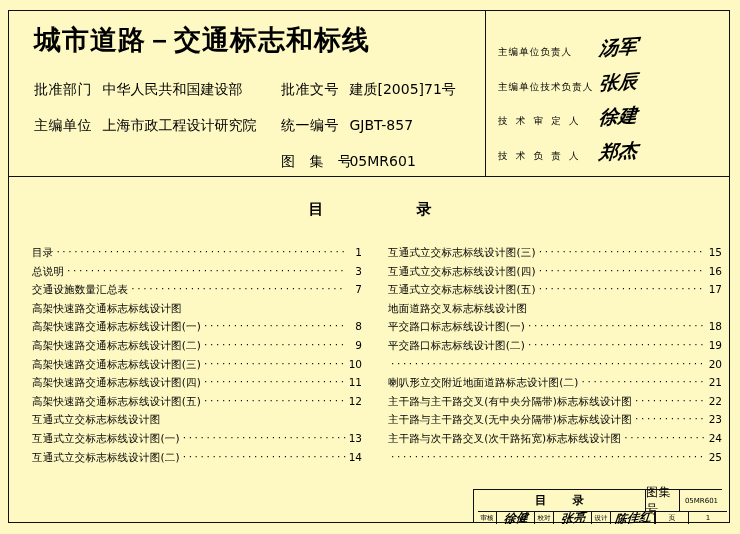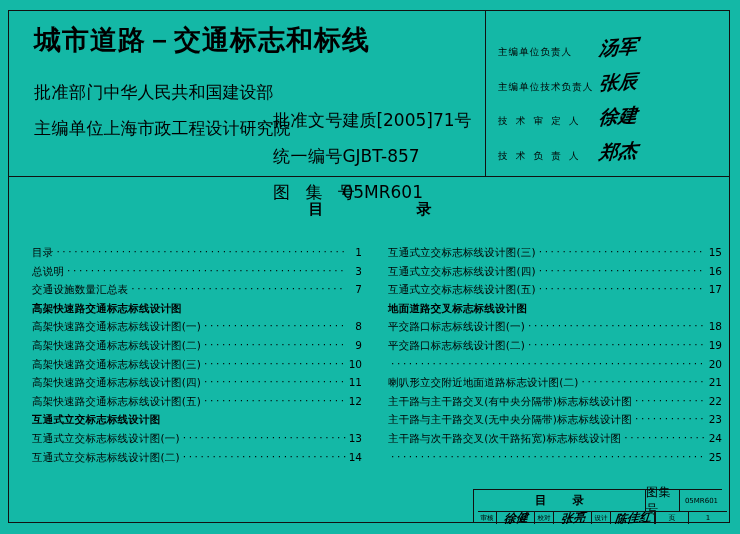--- a/index.html
+++ b/index.html
@@ -6,21 +6,21 @@
   body{
     width:740px;height:534px;
     background:#ffffff;
     font-family:"DejaVu Sans","Liberation Sans",sans-serif;
     color:#000;
     overflow:hidden;
     position:relative;
   }
   .page{
     position:absolute;left:0;top:0;width:740px;height:534px;
-    background:#14b8a6;
+    background:#fef9c3;
   }
   
   .frame{
     position:absolute;
     left:8px;top:10px;width:722px;height:513px;
     border:1.6px solid #111;
     box-sizing:border-box;
   }
   
   .header{
@@ -33,29 +33,29 @@
     border-left:1.6px solid #111;
   }
   .title{
     position:absolute;left:34px;top:22px;
     font-size:27px;font-weight:bold;letter-spacing:1px;
     font-family:"DejaVu Sans","Liberation Sans",sans-serif;
     white-space:nowrap;
   }
   .meta{
     position:absolute;
-    font-size:17px;
+    font-size:14px;
     white-space:nowrap;
     font-family:"DejaVu Sans","Liberation Sans",sans-serif;
   }
   .meta .lab{display:inline-block;width:64px;letter-spacing:0.5px;}
   .meta .lab.spaced{letter-spacing:5px;width:64px;}
   .meta .val{display:inline-block;}
   .col-a{left:34px;}
-  .col-b{left:273px;margin-top:28px;}
+  .col-b{left:281px;}
   .row1{top:81px;}
   .row2{top:117px;}
   .row3{top:153px;}
   
   .sig-row{
     position:absolute;
     font-size:9.5px;
     white-space:nowrap;
     left:498px;
   }
@@ -98,21 +98,21 @@
     margin:0 3px;
     overflow:hidden;
     white-space:nowrap;
     font-size:10.5px;
     letter-spacing:2.6px;
     color:#000;
     position:relative;
     top:-1px;
   }
   .toc-item .t-page{flex:0 0 auto;text-align:right;min-width:13px;}
-  .toc-item.section .t-label{font-weight:bold;}
+  .toc-item.section .t-label{font-weight:normal;}
 
   
   .titleblock{
     position:absolute;
     left:473px;top:489px;
     width:249px;height:34px;
     border-top:1.3px solid #111;
     border-left:1.3px solid #111;
     box-sizing:border-box;
     font-size:7px;

